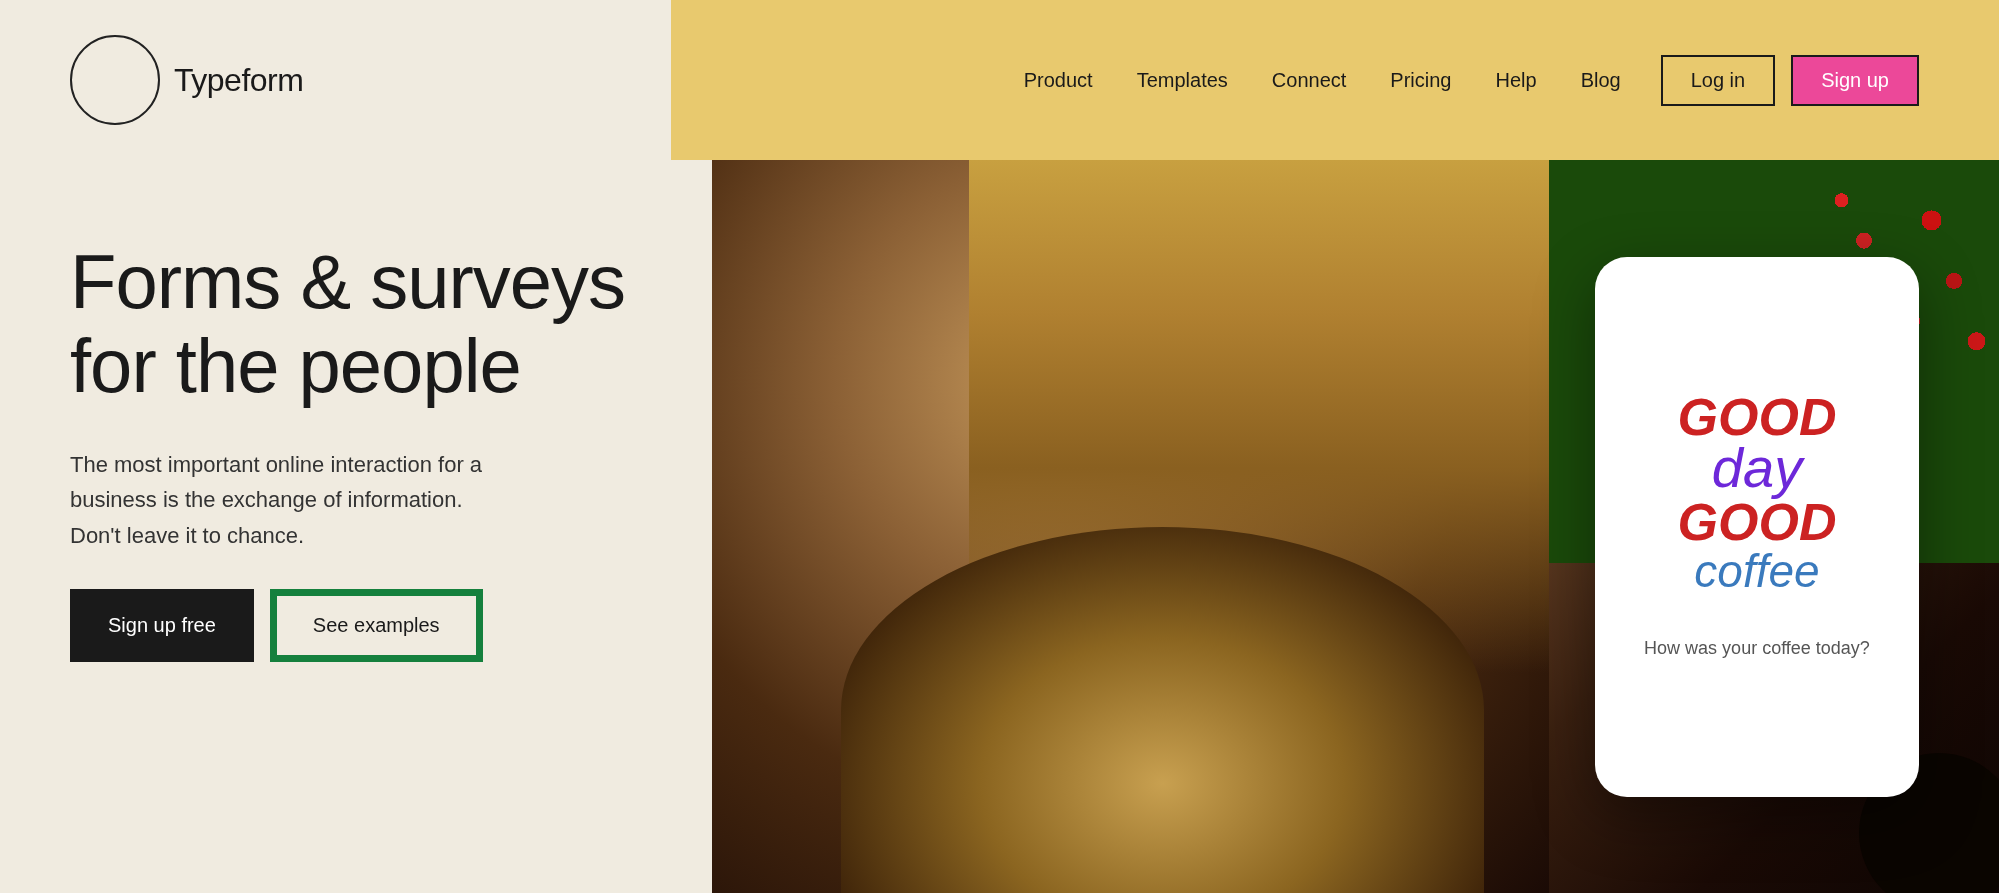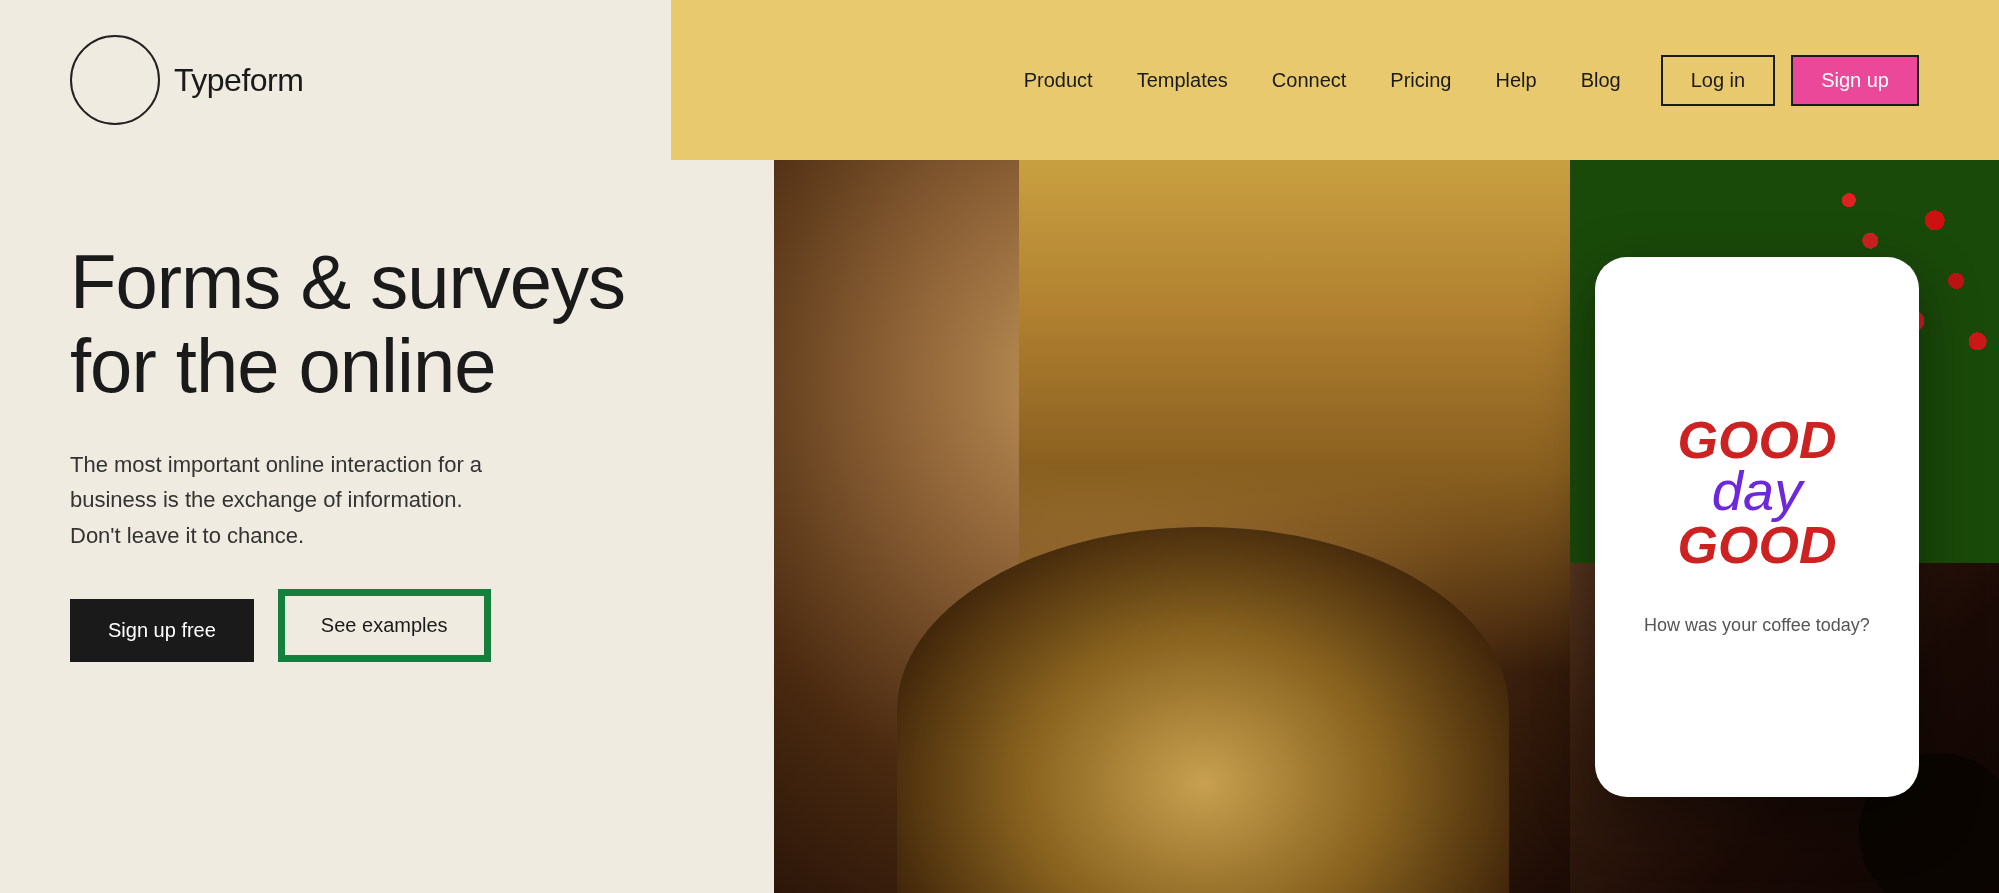--- a/index.html
+++ b/index.html
@@ -111,21 +111,21 @@
     }
 
     
     .main-content {
       flex: 1;
       display: flex;
       position: relative;
     }
 
     .left-panel {
-      width: 774px;
+      width: 712px;
       background-color: #f0ebe0;
       height: 100%;
       padding: 80px 70px 60px 70px;
       display: flex;
       flex-direction: column;
       justify-content: flex-start;
       position: relative;
       z-index: 2;
     }
 
@@ -141,22 +141,21 @@
     .hero-subtitle {
       font-size: 22px;
       color: #333;
       line-height: 1.6;
       margin-bottom: 36px;
       max-width: 420px;
     }
 
     .cta-buttons {
       display: flex;
-      gap: 24px;
-      align-items: flex-end;
+      gap: 16px;
     }
 
     .btn-signup-free {
       padding: 18px 36px;
       background: #1a1a1a;
       color: #fff;
       border: 2px solid #1a1a1a;
       font-size: 20px;
       cursor: pointer;
       font-weight: 400;
@@ -375,21 +374,21 @@
       <button class="btn-signup">Sign up</button>
     </div>
   </div>
 </header>
 
 <main class="main-content">
 
   <section class="left-panel">
     <h1 class="hero-title">
       <span>Forms &amp; surveys</span><br>
-      <span>for the online</span>
+      <span>for the people</span>
     </h1>
     <p class="hero-subtitle">The most important online interaction for a business is the exchange of information. Don't leave it to chance.</p>
     <div class="cta-buttons">
       <button class="btn-signup-free">Sign up free</button>
       <button class="btn-see-examples">See examples</button>
     </div>
   </section>
 
   <section class="right-panel">
 
@@ -399,17 +398,18 @@
     <div class="leaves-area"></div>
     <div class="berries-area"></div>
     <div class="coffee-area"></div>
     <div class="dark-circle"></div>
 
     <div class="phone-mockup">
       <div class="phone-logo-text">
         <span class="phone-good-day">GOOD</span>
         <span class="phone-day">day</span>
         <span class="phone-good2">GOOD</span>
+        <span class="phone-coffee">coffee</span>
       </div>
       <p class="phone-question">How was your coffee today?</p>
     </div>
   </section>
 </main>
 
 </body></html>

